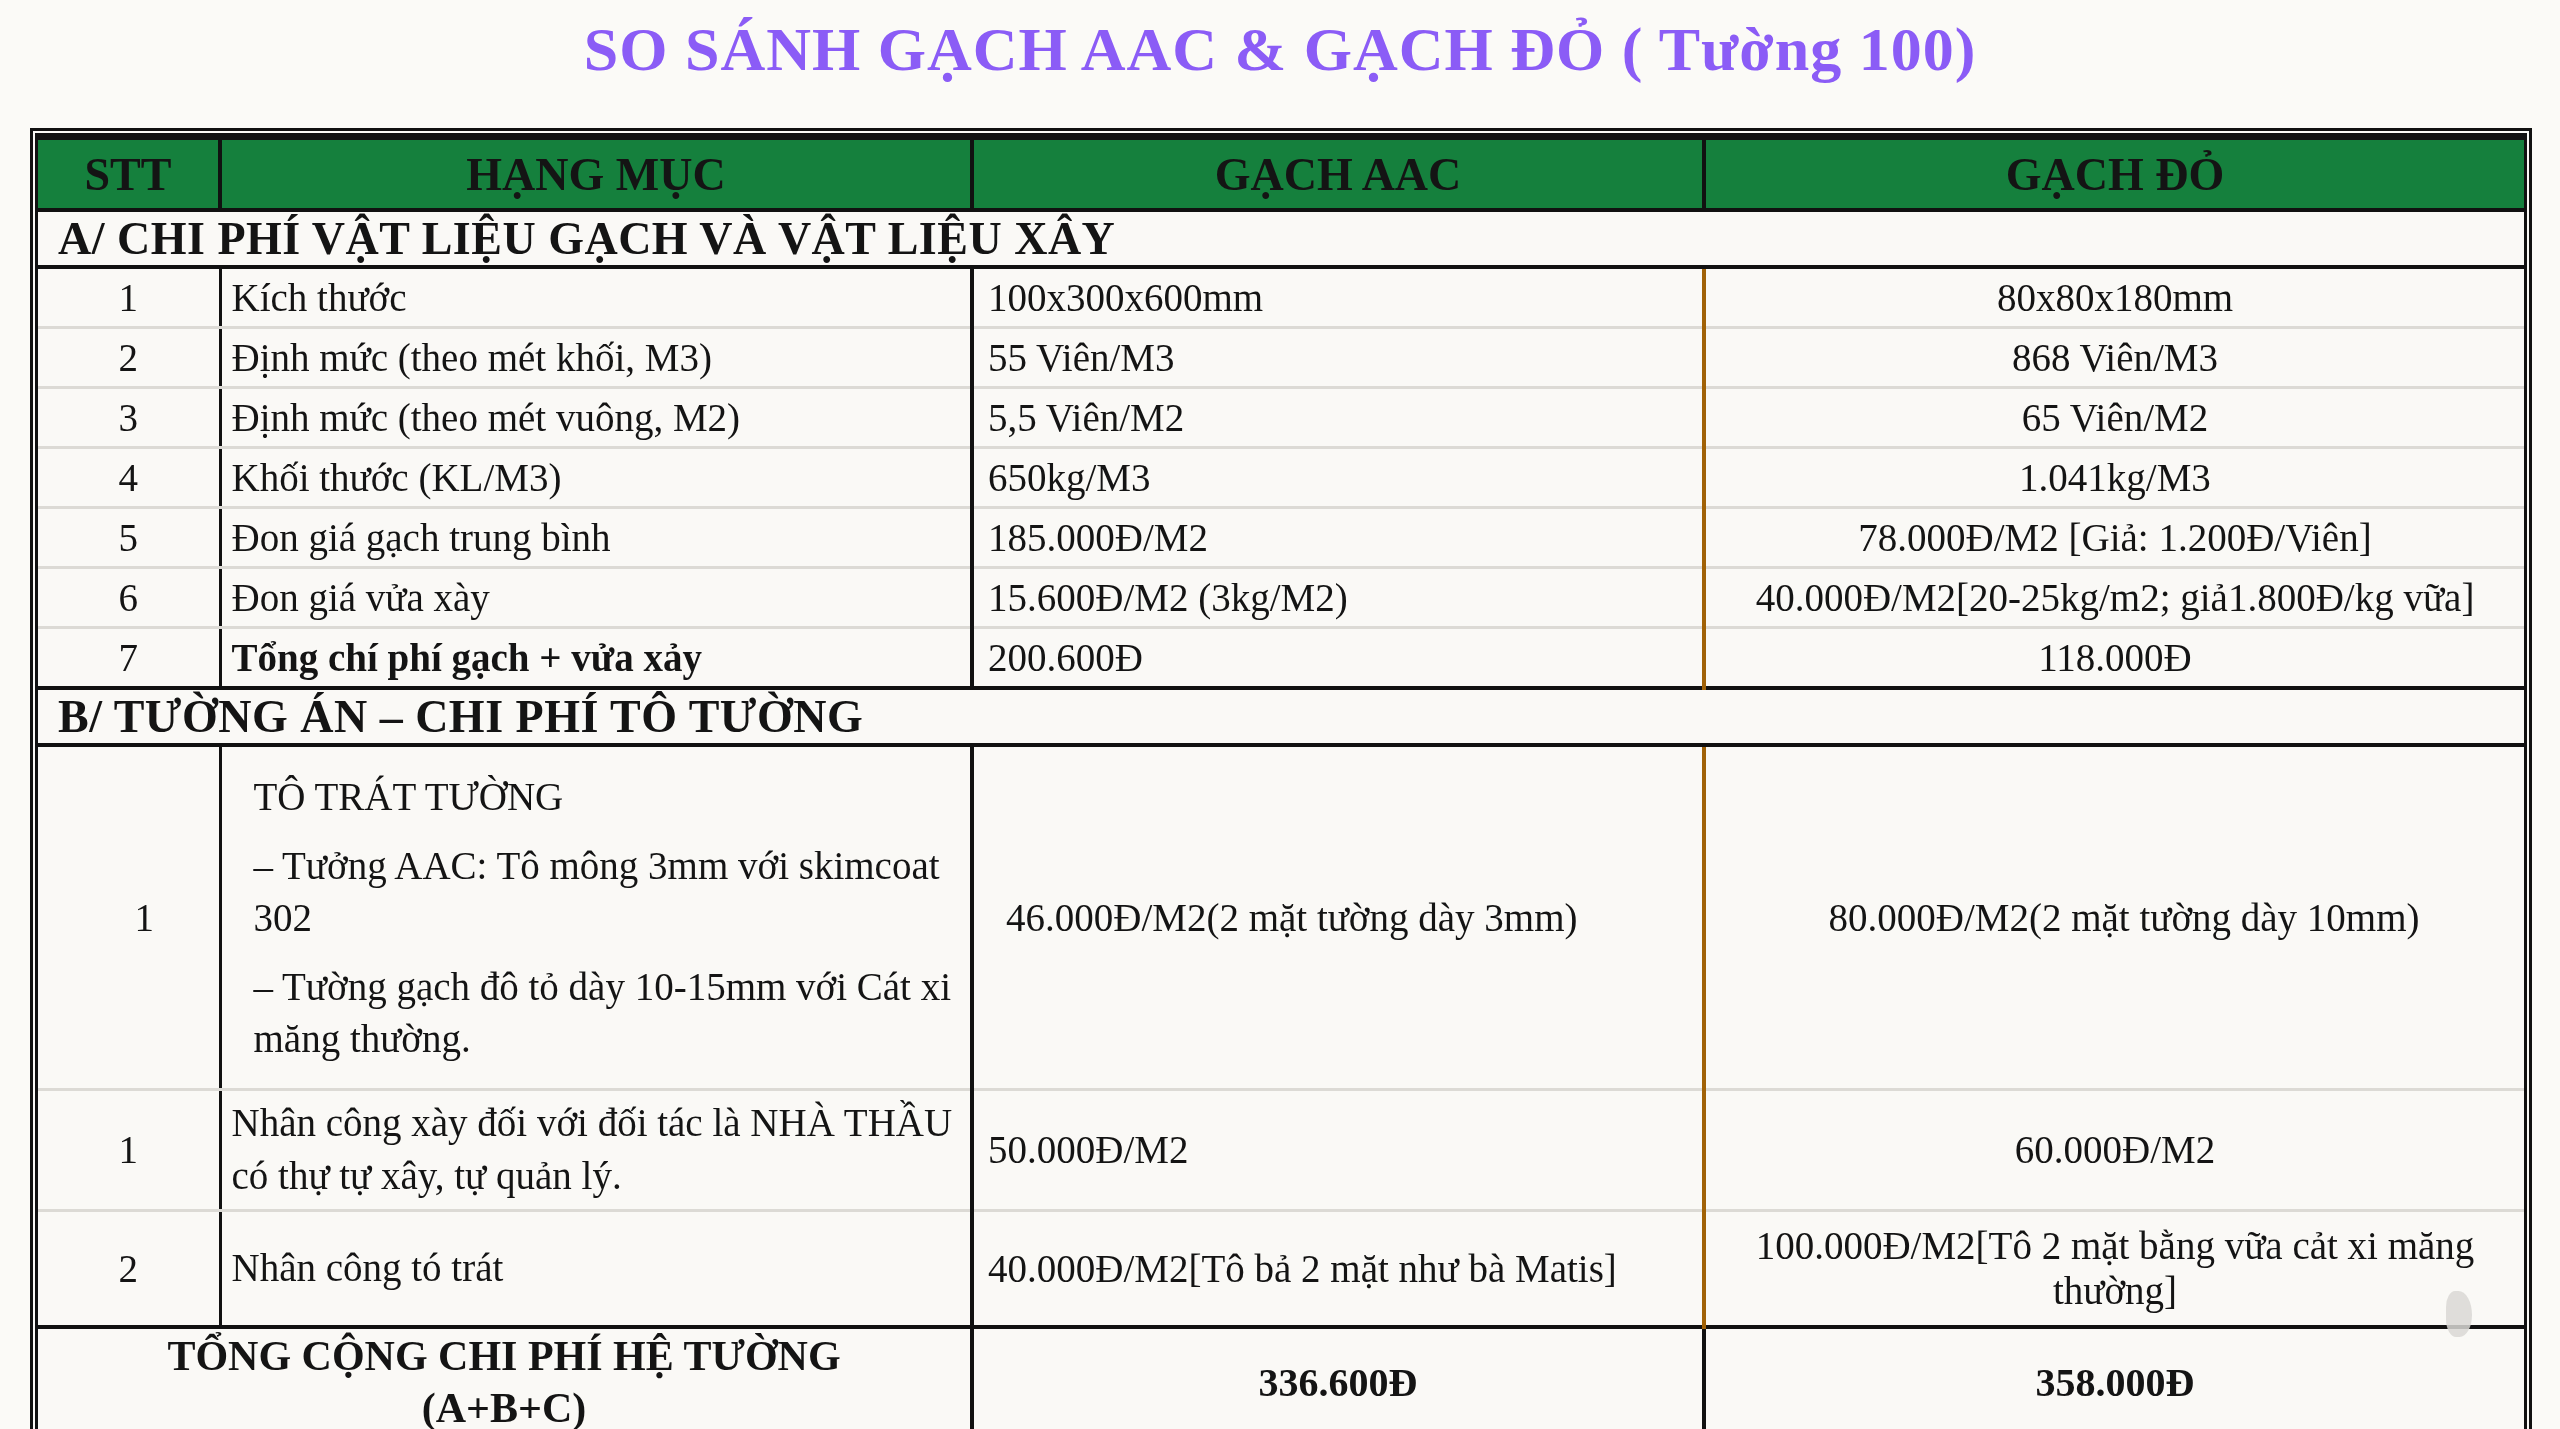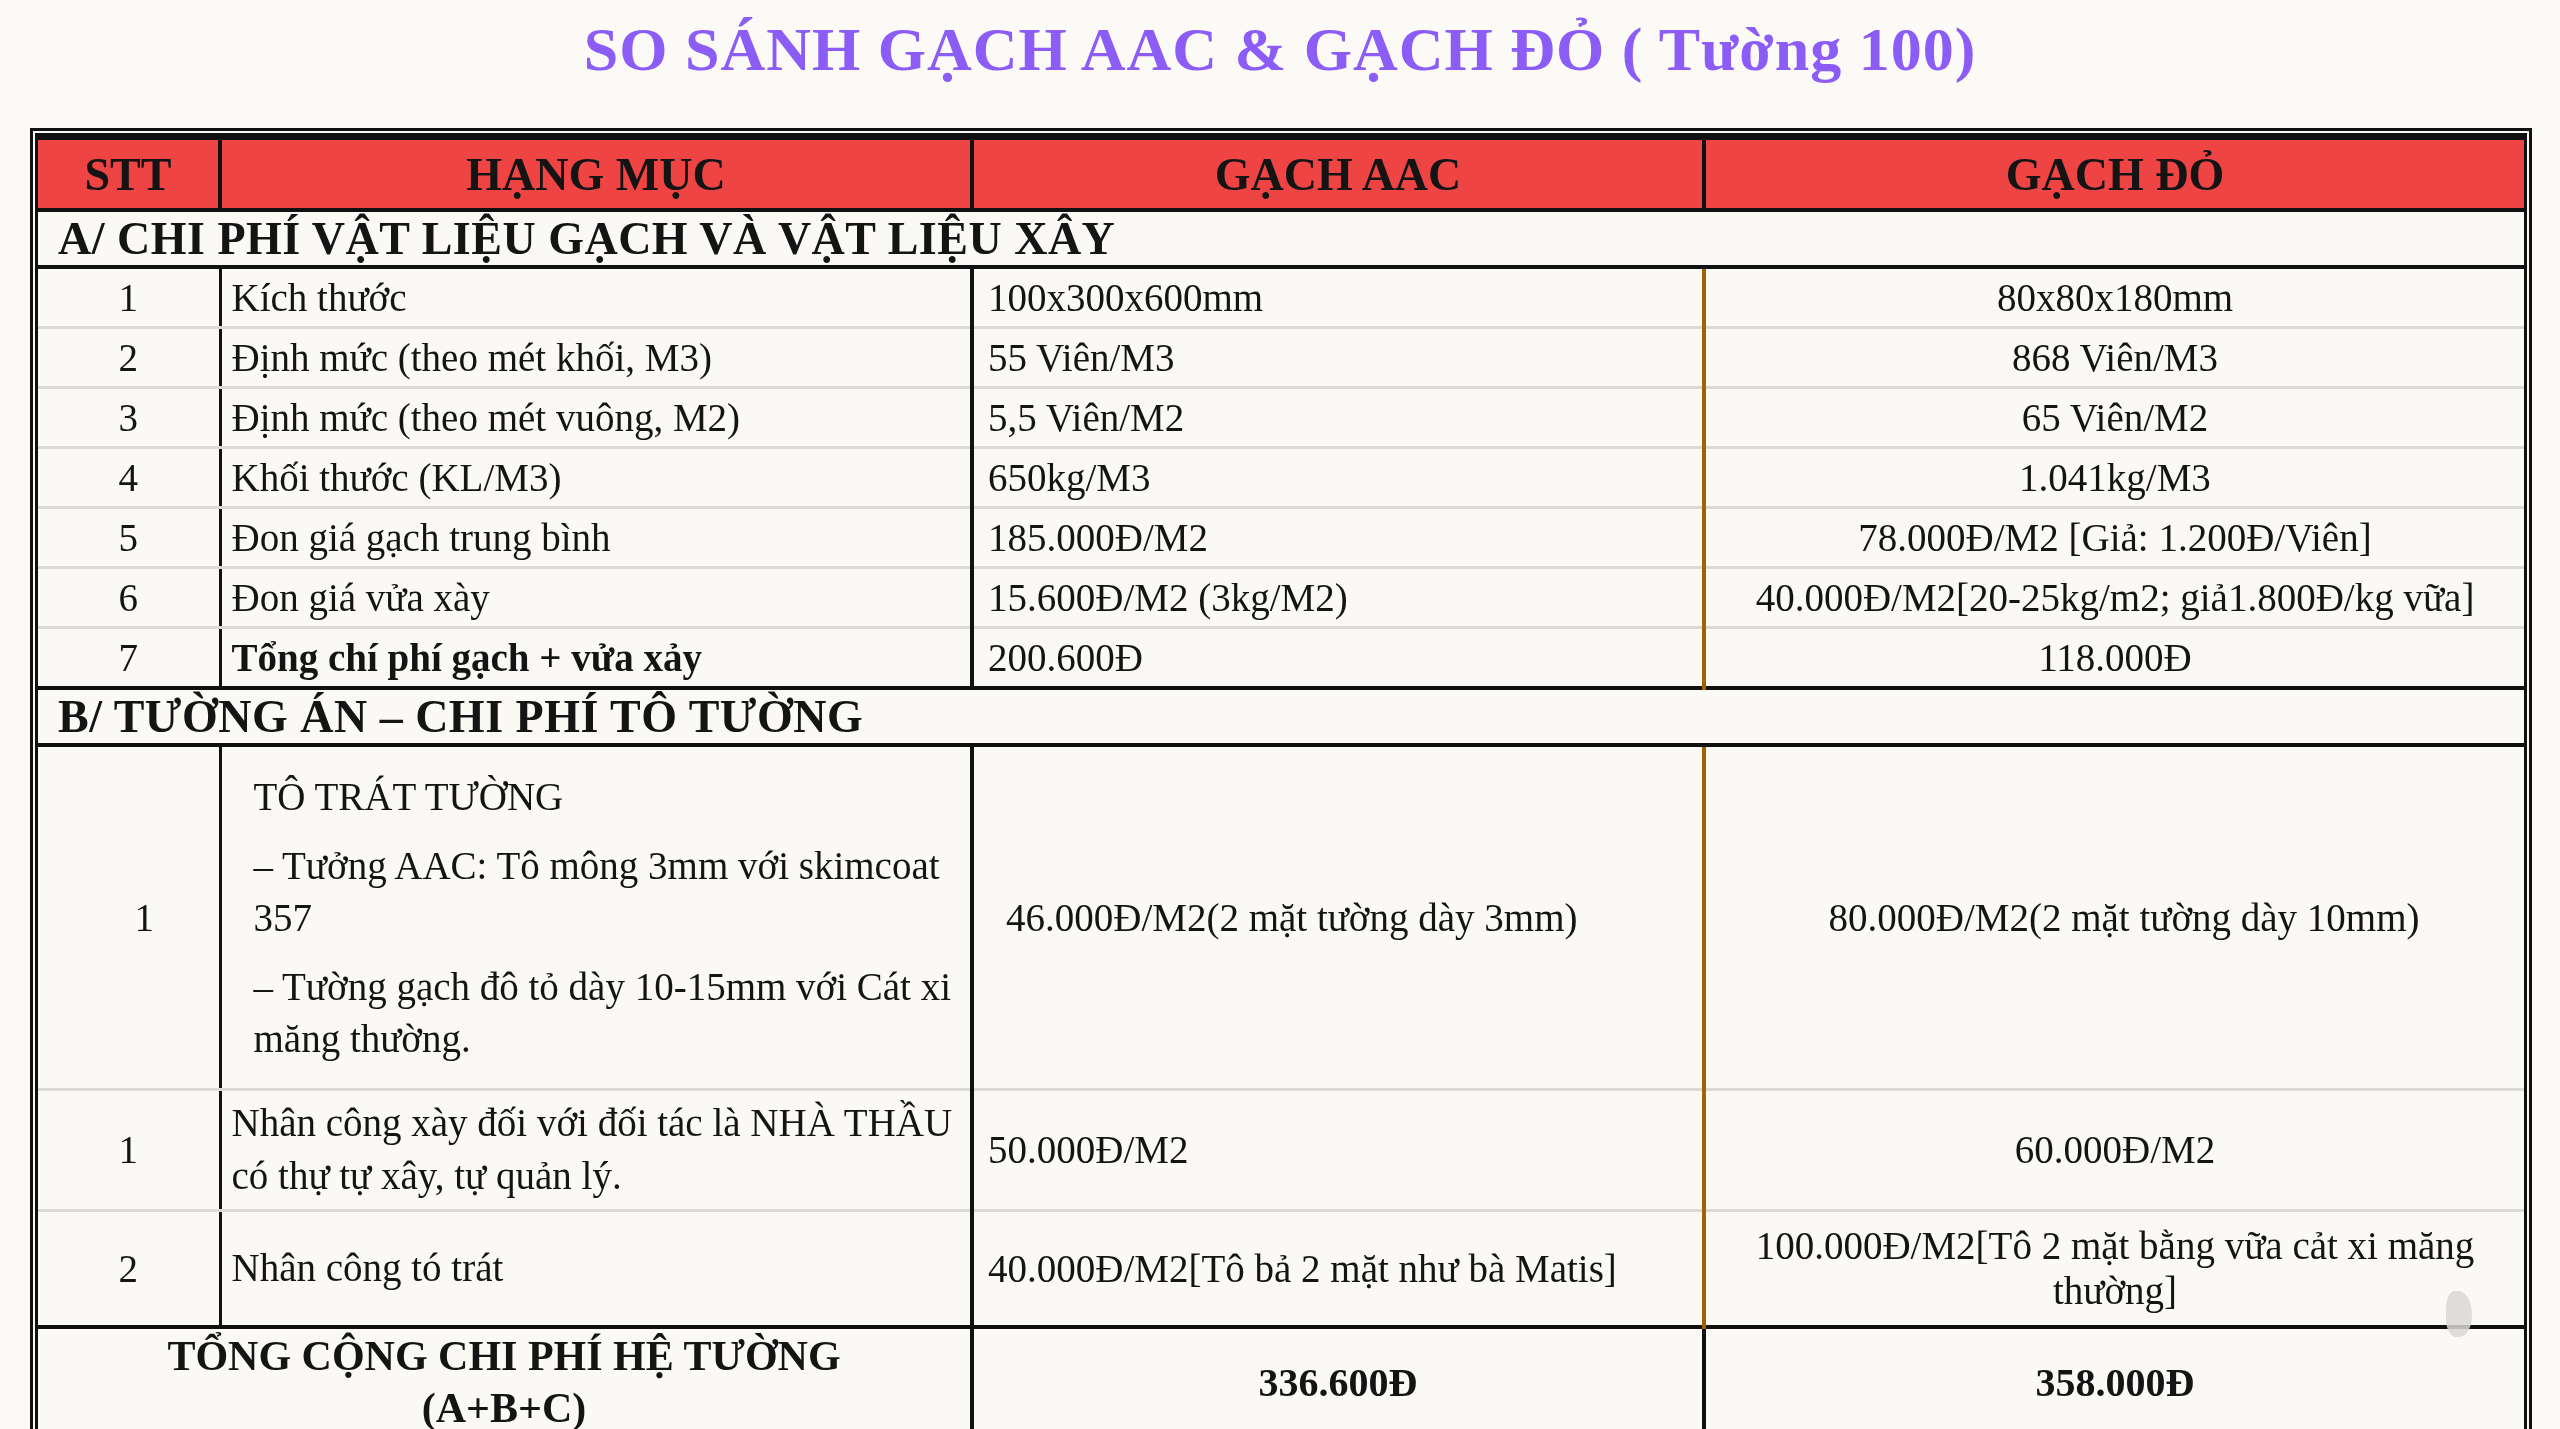--- a/index.html
+++ b/index.html
@@ -36,21 +36,21 @@
   col.c-item { width: 752px; }
   col.c-aac  { width: 732px; }
   col.c-do   { width: 820px; }
 
   th {
     height: 72px;
     font-size: 46px;
     font-weight: bold;
     border: 4px solid #111;
     text-align: center;
-    background: #ef4444;
+    background: #15803d;
   }
   thead th:first-child { border-left: none; }
   thead th:last-child  { border-right: none; }
 
   td { vertical-align: middle; font-size: 39px; }
 
   .section-title {
     height: 46px;
     font-size: 46px;
     font-weight: bold;
@@ -167,21 +167,21 @@
           <td class="cell-aac">200.600Đ</td>
           <td class="cell-do">118.000Đ</td>
         </tr>
         <tr>
           <td colspan="4" class="section-title">B/ TƯỜNG ÁN – CHI PHÍ TÔ TƯỜNG</td>
         </tr>
         <tr class="data-row sec-b">
           <td class="cell-stt">1</td>
           <td class="cell-item">
             <div class="para">TÔ TRÁT TƯỜNG</div>
-            <div class="para">– Tưởng AAC: Tô mông 3mm với skimcoat 357</div>
+            <div class="para">– Tưởng AAC: Tô mông 3mm với skimcoat 302</div>
             <div class="para">– Tường gạch đô tỏ dày 10-15mm với Cát xi măng thường.</div>
           </td>
           <td class="cell-aac">46.000Đ/M2(2 mặt tường dày 3mm)</td>
           <td class="cell-do">80.000Đ/M2(2 mặt tường dày 10mm)</td>
         </tr>
         <tr class="data-row sec-c">
           <td class="cell-stt">1</td>
           <td class="cell-item">Nhân công xày đối với đối tác là NHÀ THẦU có thự tự xây, tự quản lý.</td>
           <td class="cell-aac">50.000Đ/M2</td>
           <td class="cell-do">60.000Đ/M2</td>

